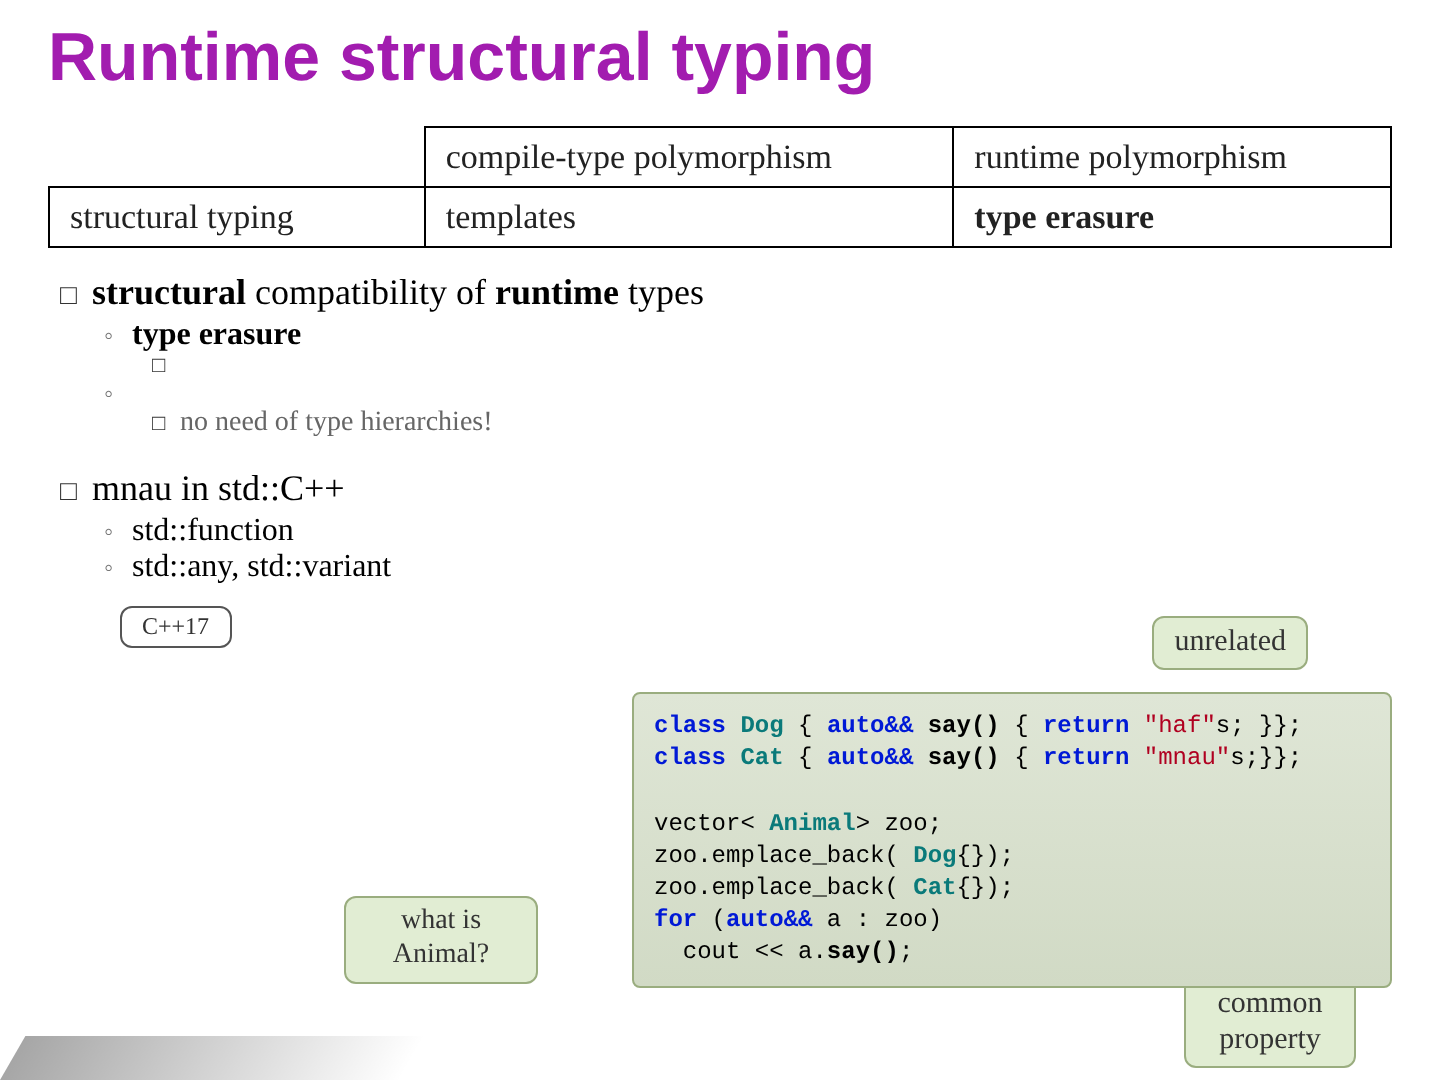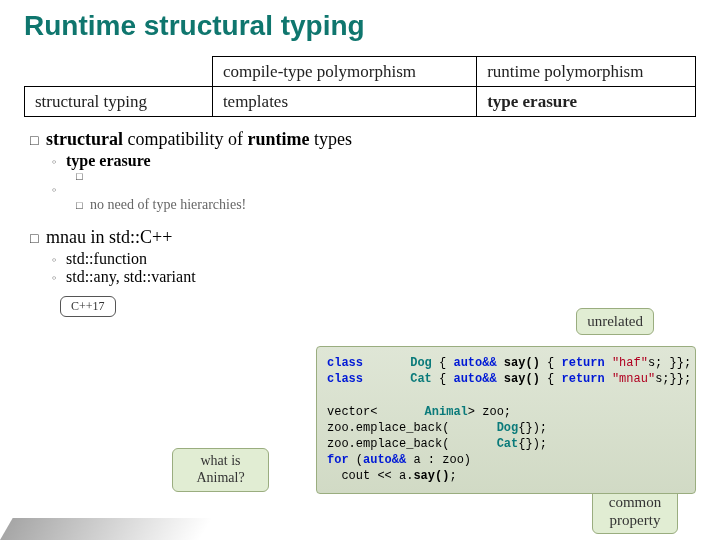--- a/index.html
+++ b/index.html
@@ -10,23 +10,23 @@
     font-family: "Segoe UI", Arial, sans-serif;
     background: #fff;
     position: relative;
     overflow: hidden;
   }
   .slide {
     padding: 10px 24px 0 24px;
   }
   h1.title {
     margin: 0 0 14px 0;
-    font-size: 28px;
+    font-size: 34px;
     font-weight: 700;
-    color: #0f766e;
+    color: #a21caf;
   }
   table.matrix {
     border-collapse: collapse;
     width: 100%;
     margin-bottom: 12px;
   }
   table.matrix td {
     border: 1px solid #000;
     padding: 4px 10px;
     font-size: 17px;
@@ -69,21 +69,21 @@
     border: 1px solid #9aad7f;
     border-radius: 4px;
     padding: 8px 10px;
     font-family: Consolas, "Courier New", monospace;
     font-size: 12px;
     line-height: 1.35;
     white-space: pre;
     color: #000;
   }
   .kw { color: #0019d6; font-weight: 700; }
-  .type { color: #0a7a7a; font-weight: 700; margin-left: 40px; }
+  .type { color: #0a7a7a; font-weight: 700; }
   .fn { color: #000; font-weight: 700; text-align: center; }
   .str { color: #b00020; }
 
   .callout {
     position: absolute;
     background: #e1edd3;
     border: 1px solid #9aad7f;
     border-radius: 6px;
     padding: 4px 10px;
     font-size: 15px;

